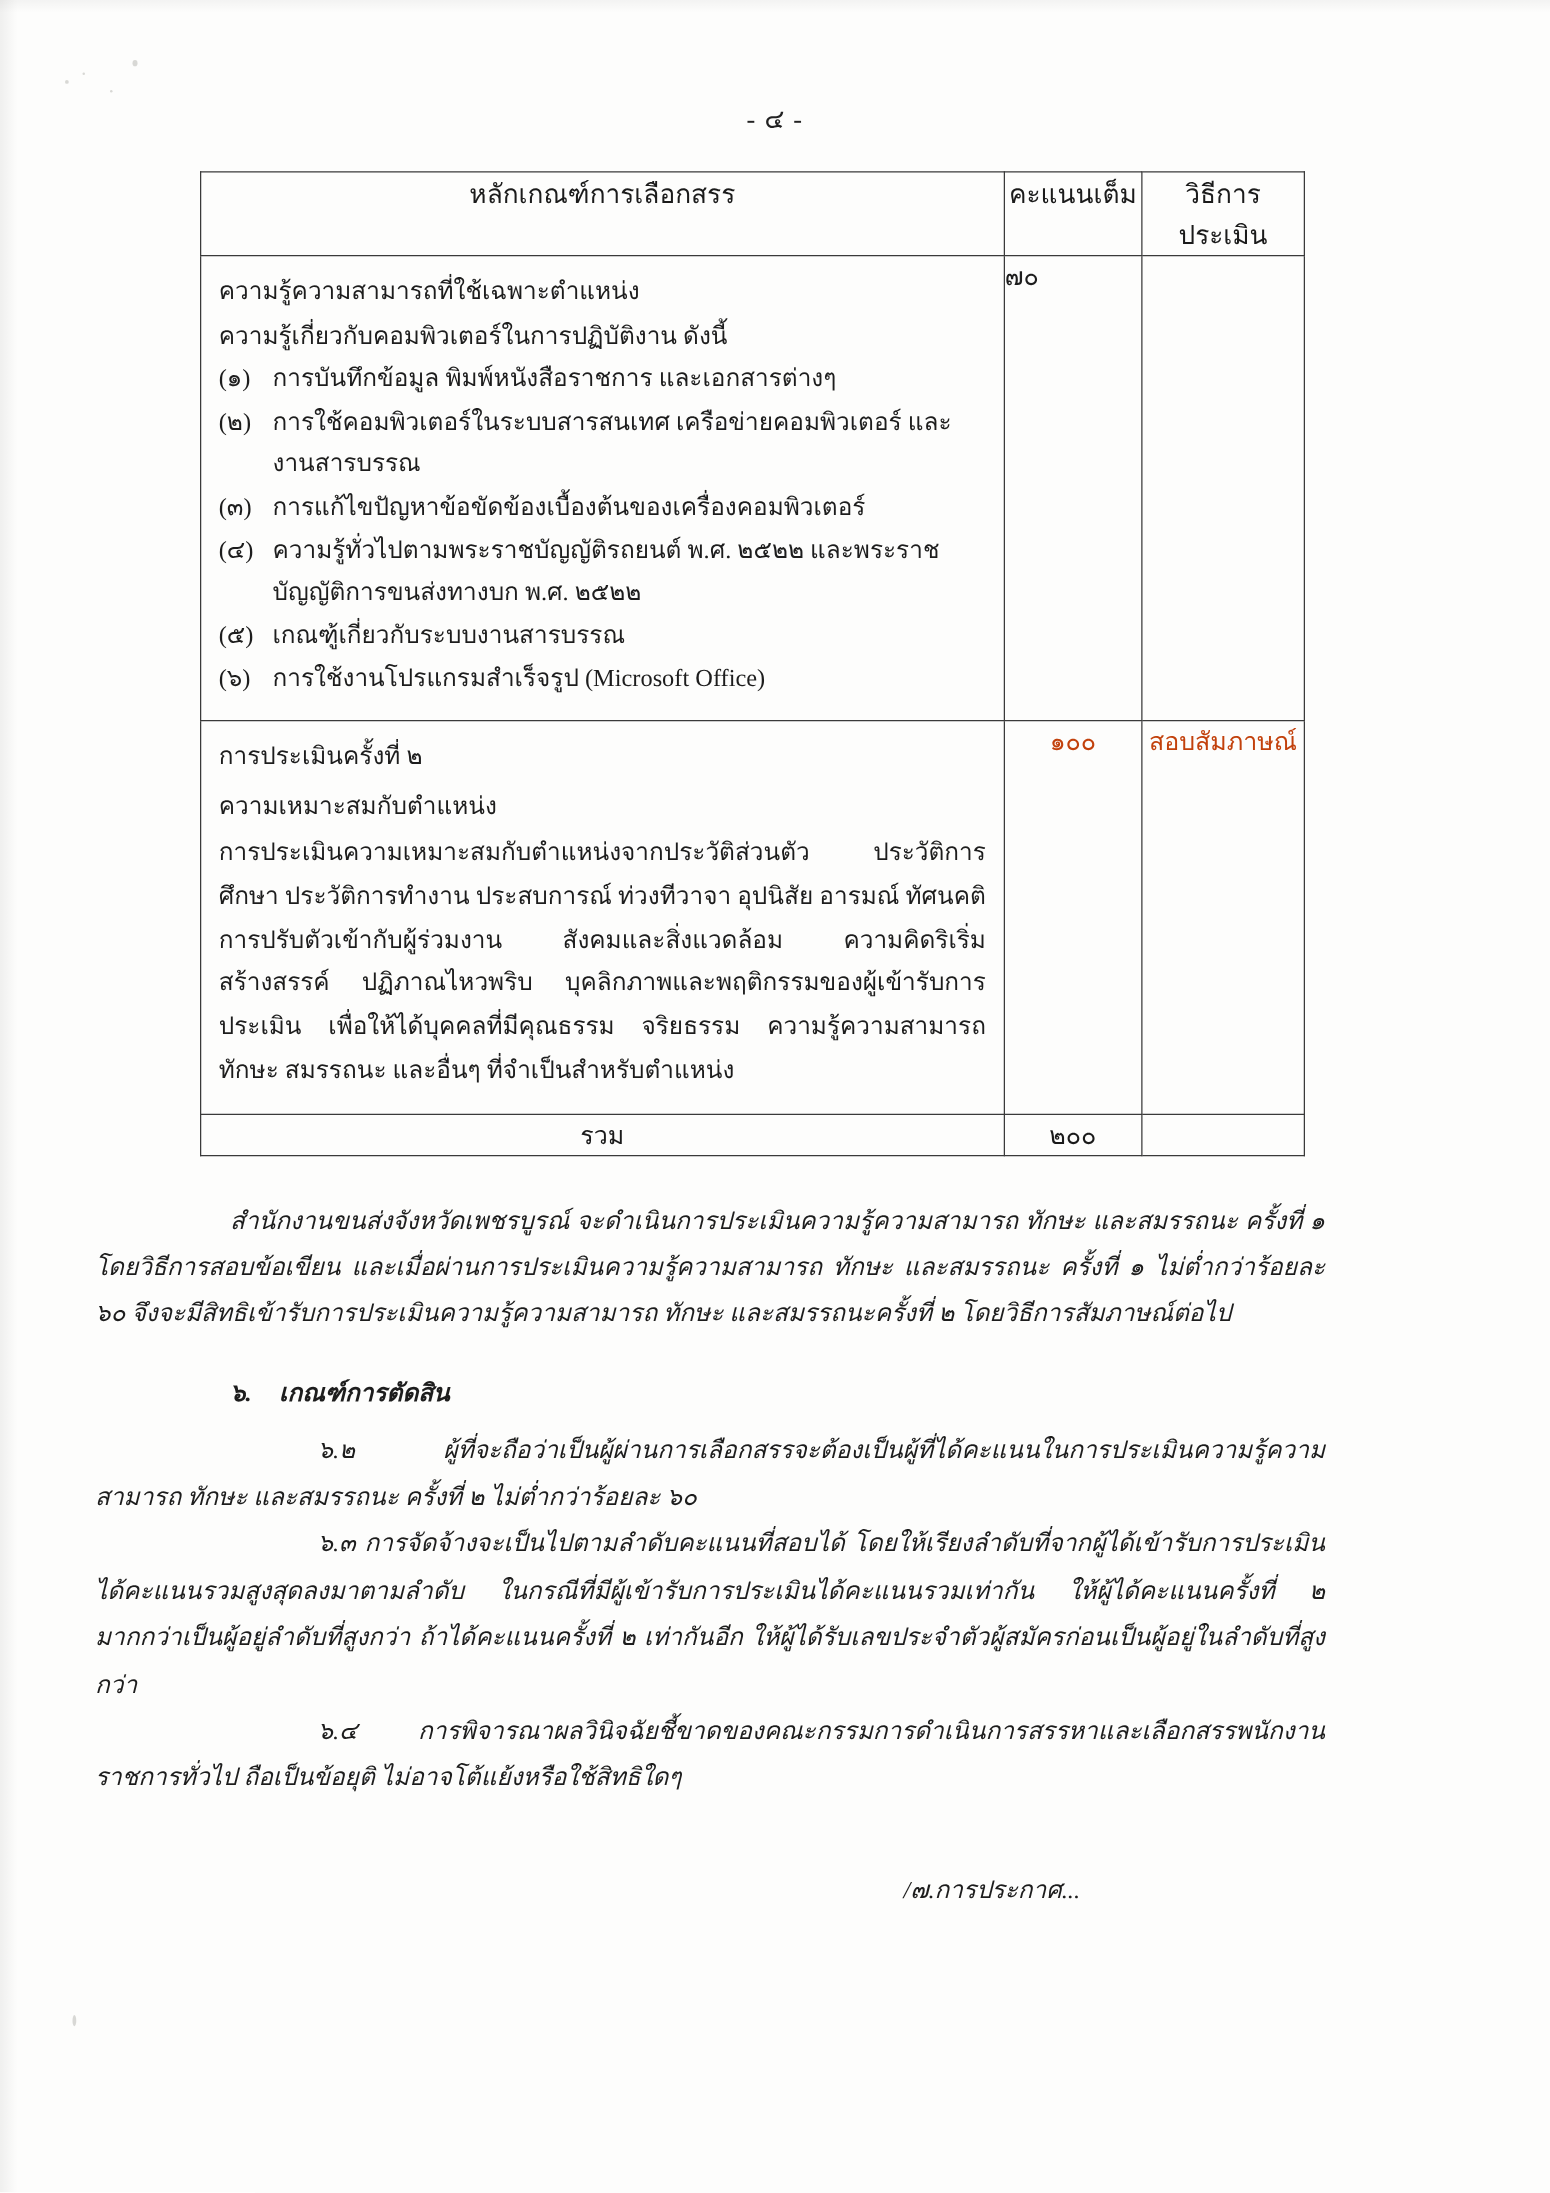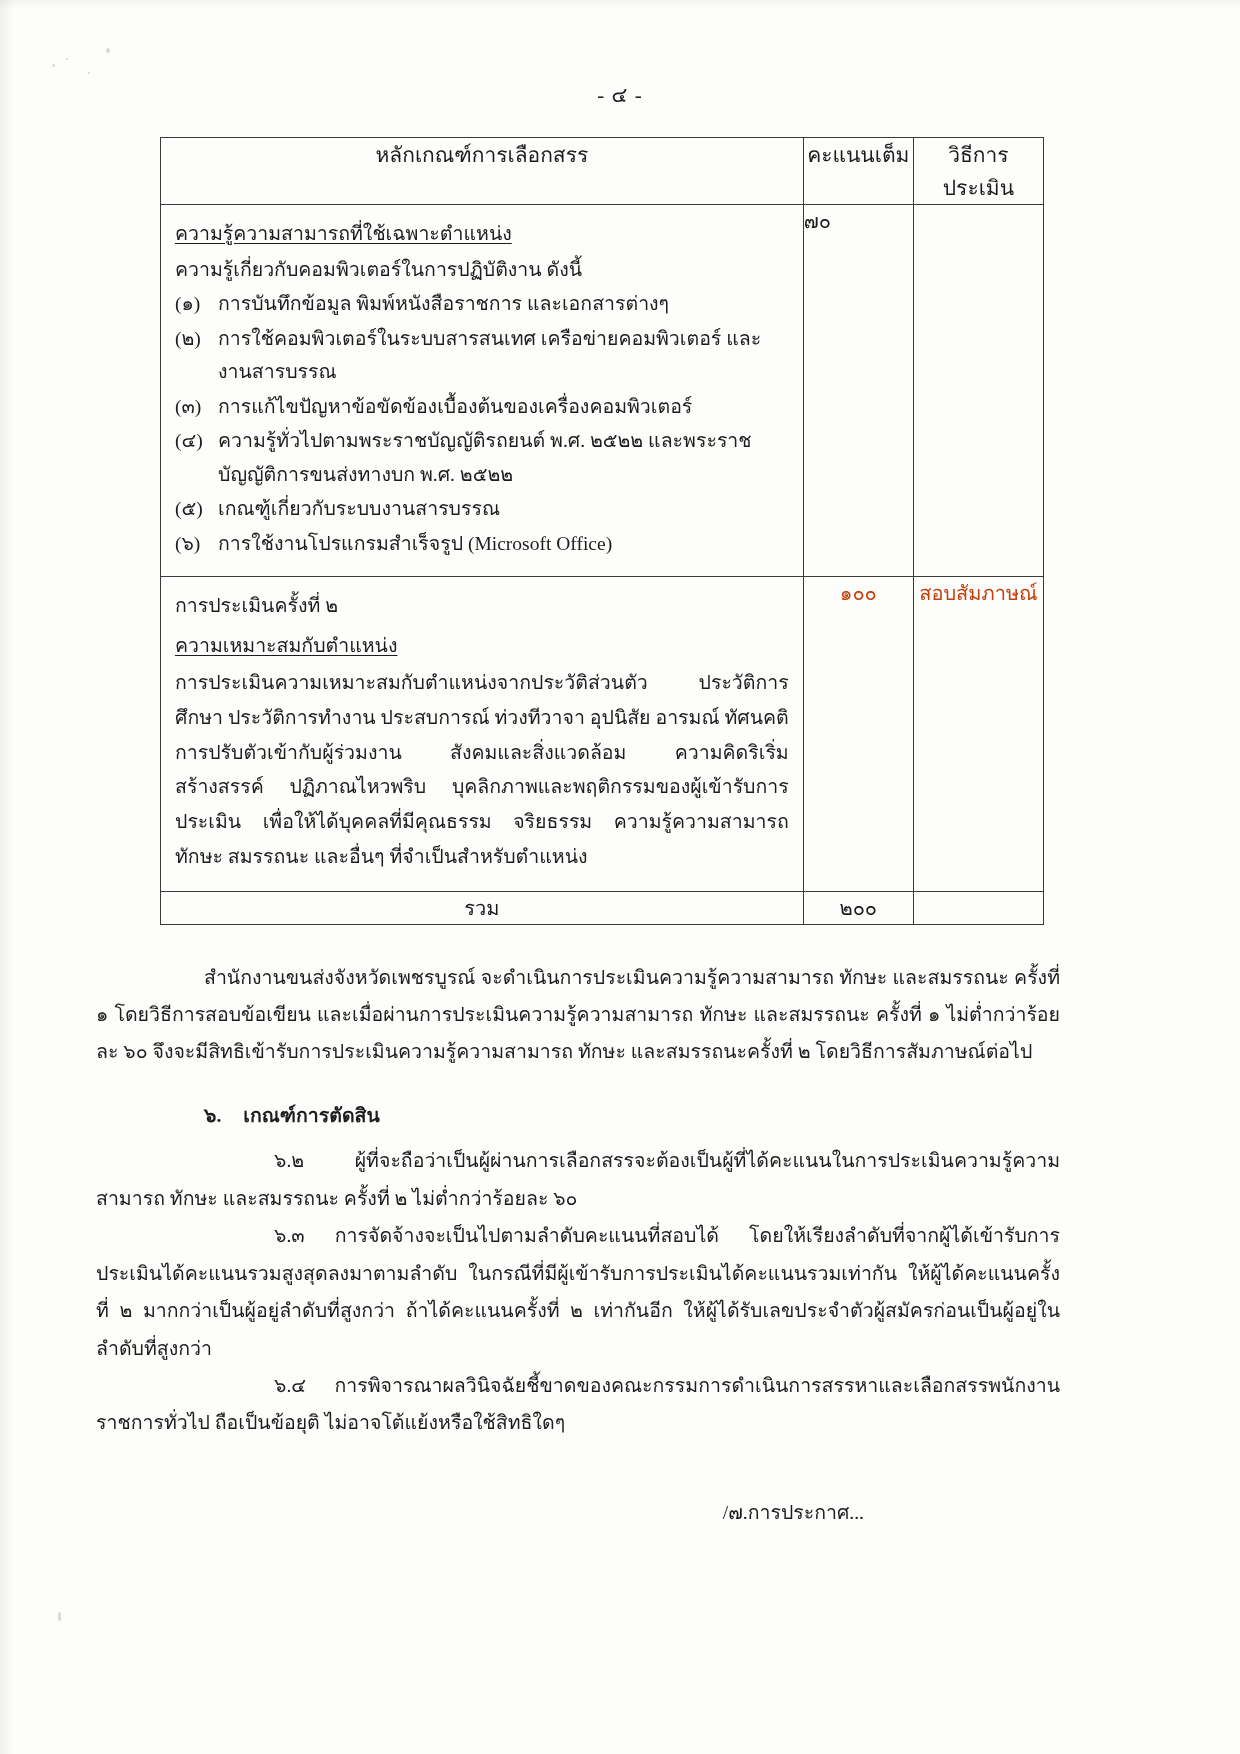--- a/index.html
+++ b/index.html
@@ -97,21 +97,20 @@
     color: #1d1d1d;
   }
   .cell-center-mid {
     text-align: center;
     font-size: 20px;
     padding-top: 18px;
     color: #c2410c;
   }
 
   .u-head {
-    text-decoration: underline;
     text-underline-offset: 3px;
   }
   .lead {
     margin: 2px 0 0 0;
   }
   ol.numlist {
     list-style: none;
     margin: 0;
     padding: 0;
   }
@@ -137,24 +136,25 @@
   }
   .sum-cell {
     text-align: center;
     font-size: 20px;
     padding: 16px 0 16px 0;
   }
 
   
   .body {
     margin: 34px 0 0 0;
-    padding: 0 180px 0 96px;
+    padding: 0 180px 0 76px;
     font-size: 19.5px;
     line-height: 1.92;
     color: #1d1d1d;
+    font-style: italic;
   }
   .p {
     margin: 0 0 0 0;
     text-align: justify;
     text-justify: inter-word;
   }
   .p.indent { text-indent: 108px; }
   .p.indent2 { text-indent: 178px; }
   .gap { height: 26px; }
   .gap-sm { height: 8px; }

